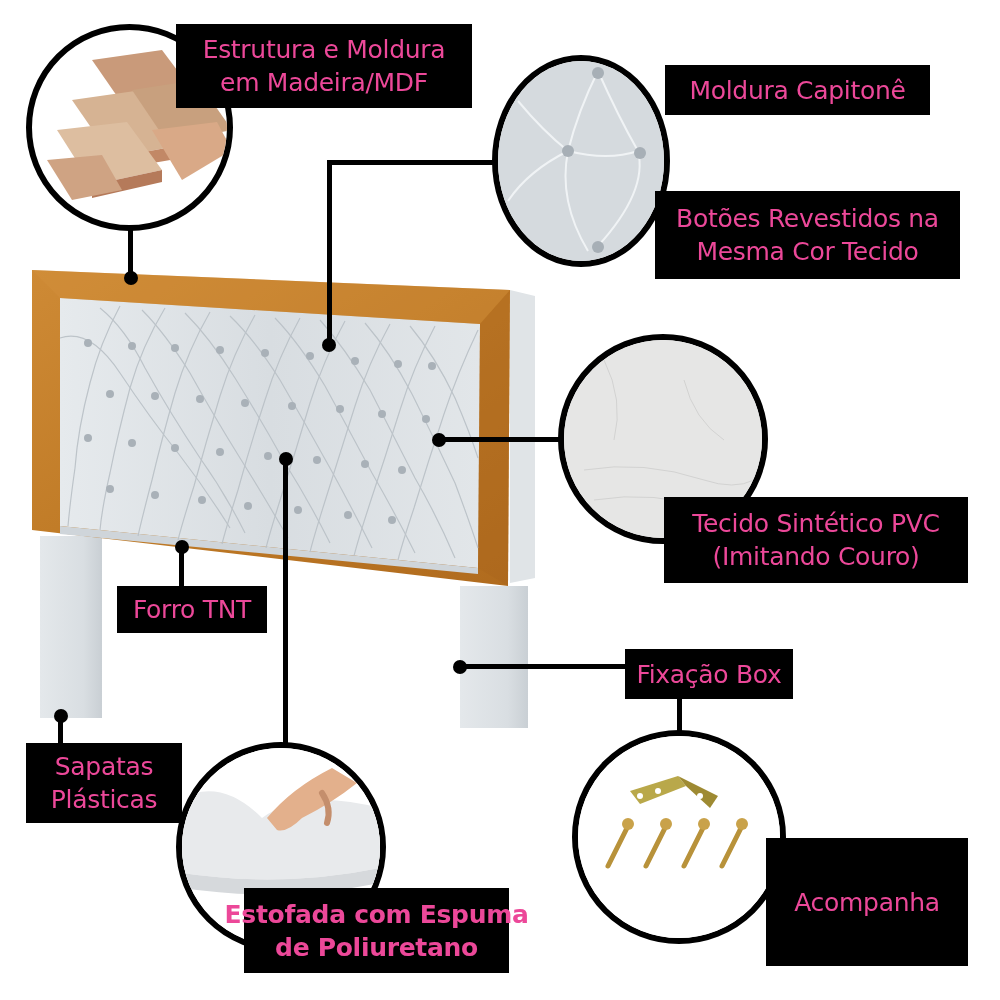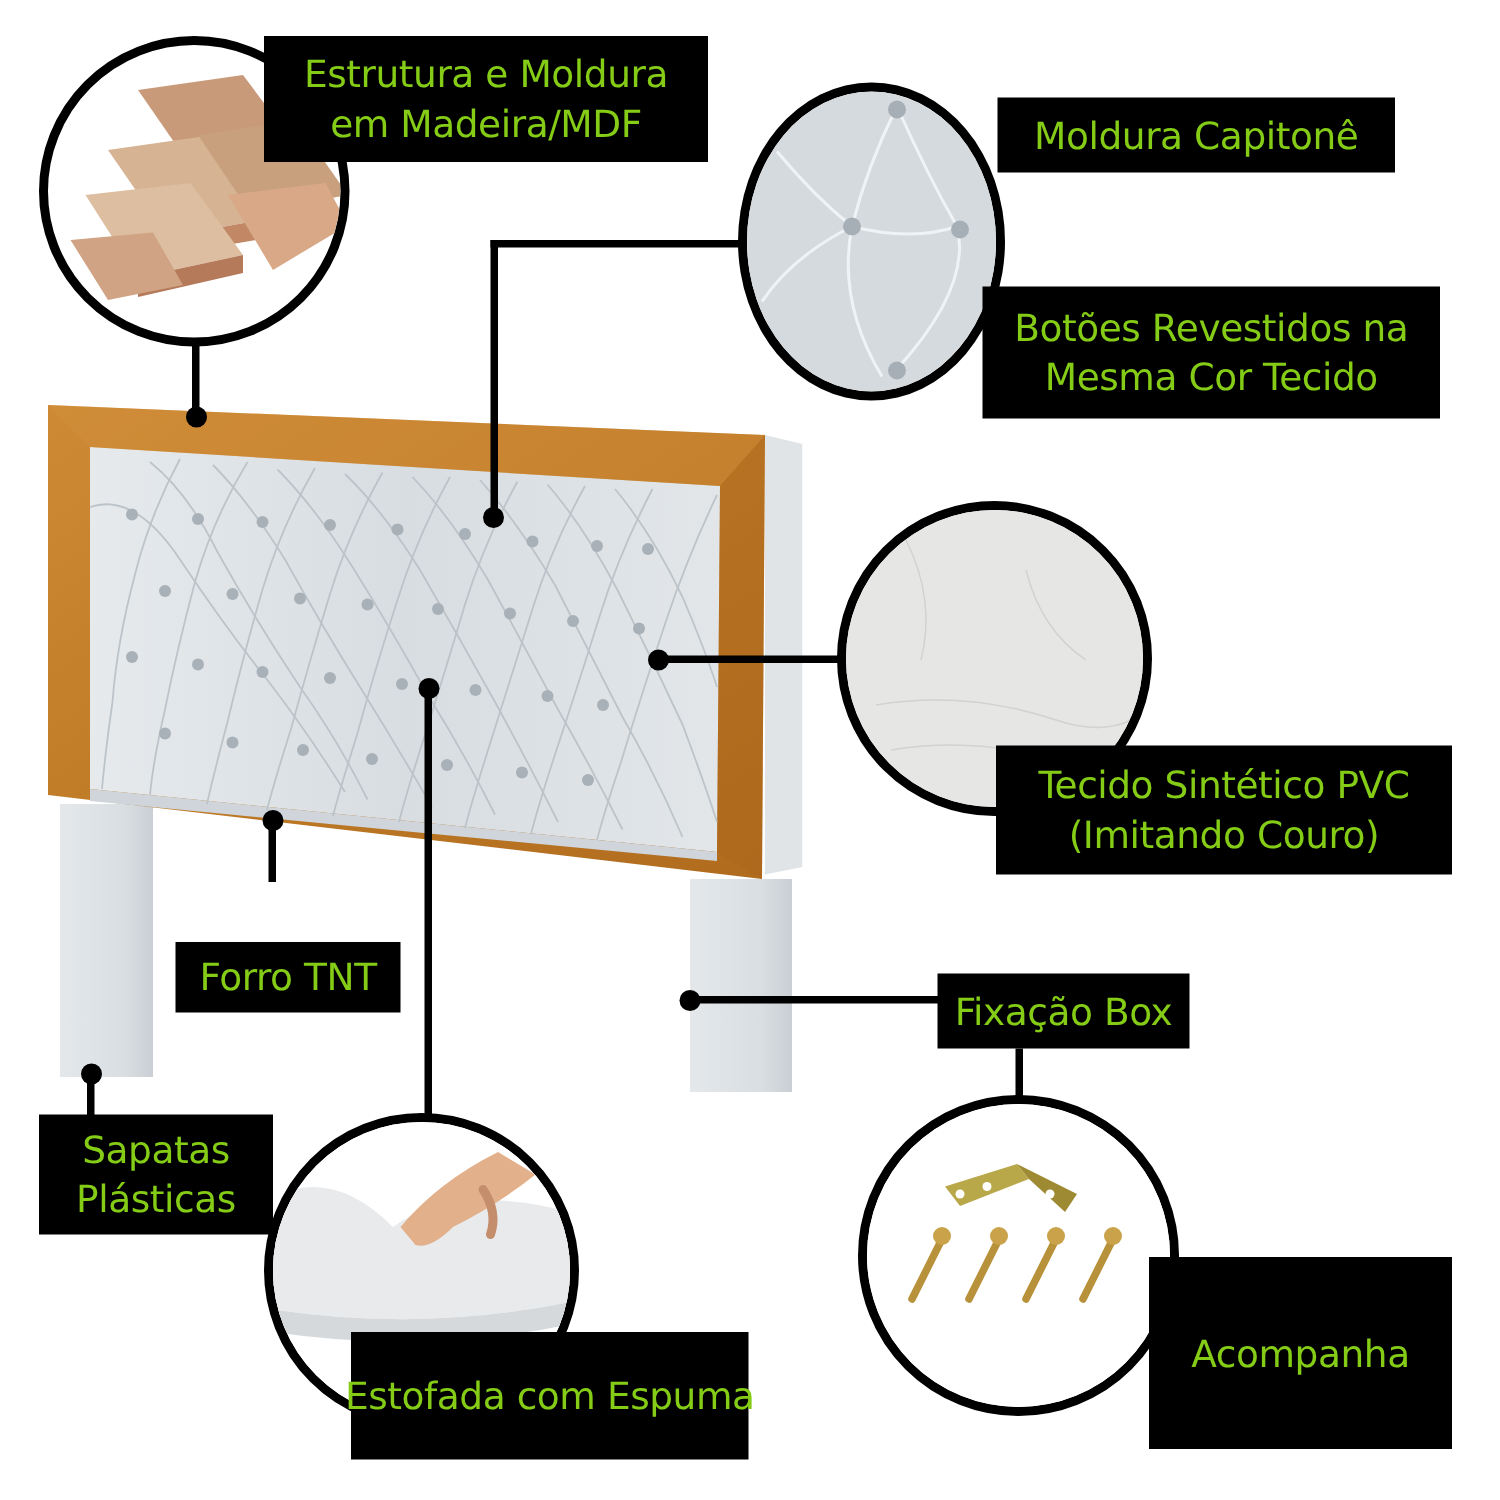--- a/index.html
+++ b/index.html
@@ -1,19 +1,19 @@
 <!DOCTYPE html>
 <html><head>
   <meta charset="utf-8">
   <style>
     html, body { margin: 0; padding: 0; background: #ffffff; }
     body { width: 1000px; height: 1000px; position: relative; overflow: hidden; font-family: "DejaVu Sans", "Liberation Sans", sans-serif; }
     .abs { position: absolute; }
     .label {
-      position: absolute; background: #000; color: #84cc16;
+      position: absolute; background: #000; color: #ec4899;
       font-family: "DejaVu Sans", "Liberation Sans", sans-serif;
       font-size: 25px; line-height: 33px; text-align: center;
       padding: 4px 10px; box-sizing: border-box; white-space: nowrap;
       display: flex; flex-direction: column; justify-content: center; align-items: center;
       letter-spacing: -0.3px;
     }
     .label span { display: block; }
     .line { position: absolute; background: #000; }
     .dot { position: absolute; width: 14px; height: 14px; border-radius: 50%; background: #000; }
     .circle {
@@ -182,37 +182,38 @@
     </g>
   </svg>
 </div>
 <div class="label" style="left:664px; top:497px; width:304px; height:86px;">
   <span>Tecido Sintético PVC</span>
   <span>(Imitando Couro)</span>
 </div>
 
 <div class="dot" style="left:175px; top:540px;"></div>
 <div class="line" style="left:179px; top:546px; width:5px; height:42px;"></div>
-<div class="label" style="left:117px; top:586px; width:150px; height:47px;margin-top:42px;">
+<div class="label" style="left:117px; top:586px; width:150px; height:47px;">
   <span>Forro TNT</span>
 </div>
 
 <div class="dot" style="left:279px; top:452px;"></div>
 <div class="line" style="left:283px; top:458px; width:5px; height:290px;"></div>
 <div class="circle" style="left:176px; top:742px; width:210px; height:210px;">
   <svg width="198" height="198" viewBox="0 0 198 198">
     <rect width="198" height="198" fill="#ffffff"></rect>
     <path d="M0,50 Q40,30 80,70 Q120,40 198,60 L198,120 Q100,140 0,125 Z" fill="#E8EAEC"></path>
     <path d="M0,125 Q100,140 198,120 L198,135 Q100,155 0,140 Z" fill="#D6D9DC"></path>
     <path d="M85,70 Q110,40 150,20 L175,35 Q150,55 120,70 Q105,85 95,82 Z" fill="#E3B08C"></path>
     <path d="M140,45 Q150,60 145,75" stroke="#C48E6C" stroke-width="6" fill="none" stroke-linecap="round"></path>
   </svg>
 </div>
-<div class="label" style="left:234px; top:888px; width:265px; height:85px;">
+<div class="label" style="left:244px; top:888px; width:265px; height:85px;font-weight:bold;">
   <span>Estofada com Espuma</span>
+  <span>de Poliuretano</span>
 </div>
 
 <div class="dot" style="left:54px; top:709px;"></div>
 <div class="line" style="left:58px; top:715px; width:5px; height:30px;"></div>
 <div class="label" style="left:26px; top:743px; width:156px; height:80px;">
   <span>Sapatas</span>
   <span>Plásticas</span>
 </div>
 
 <div class="dot" style="left:453px; top:660px;"></div>

